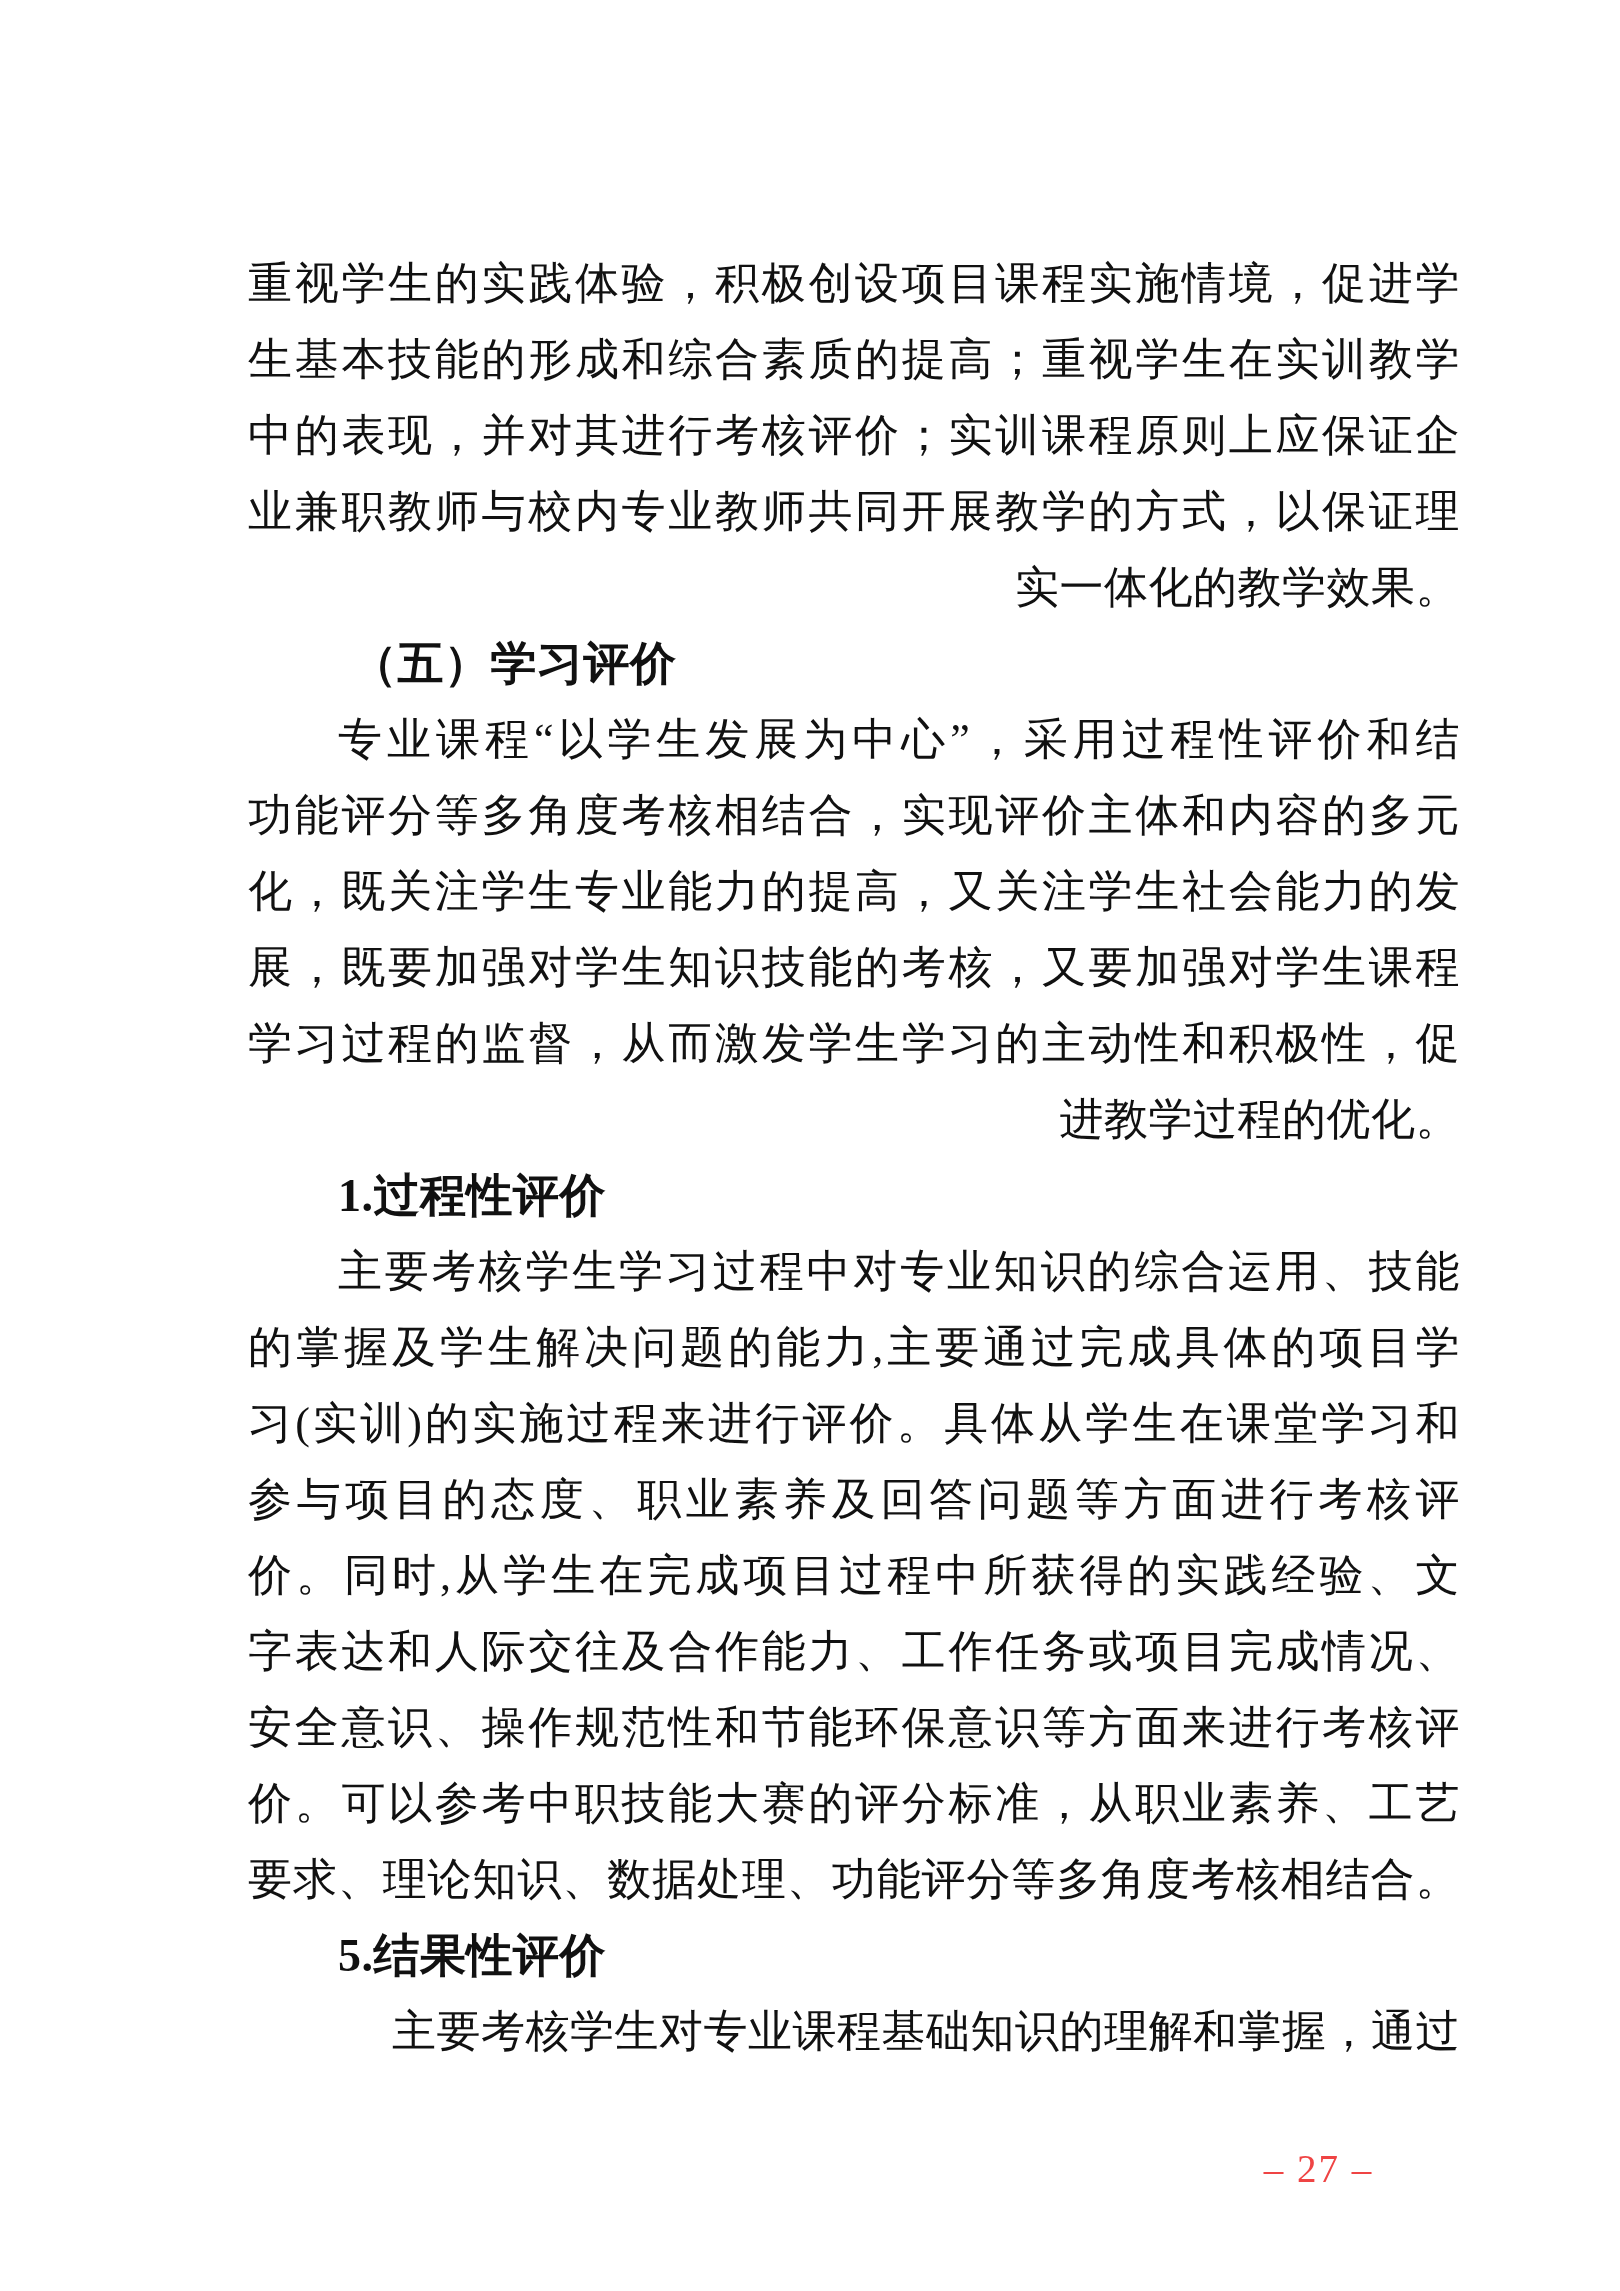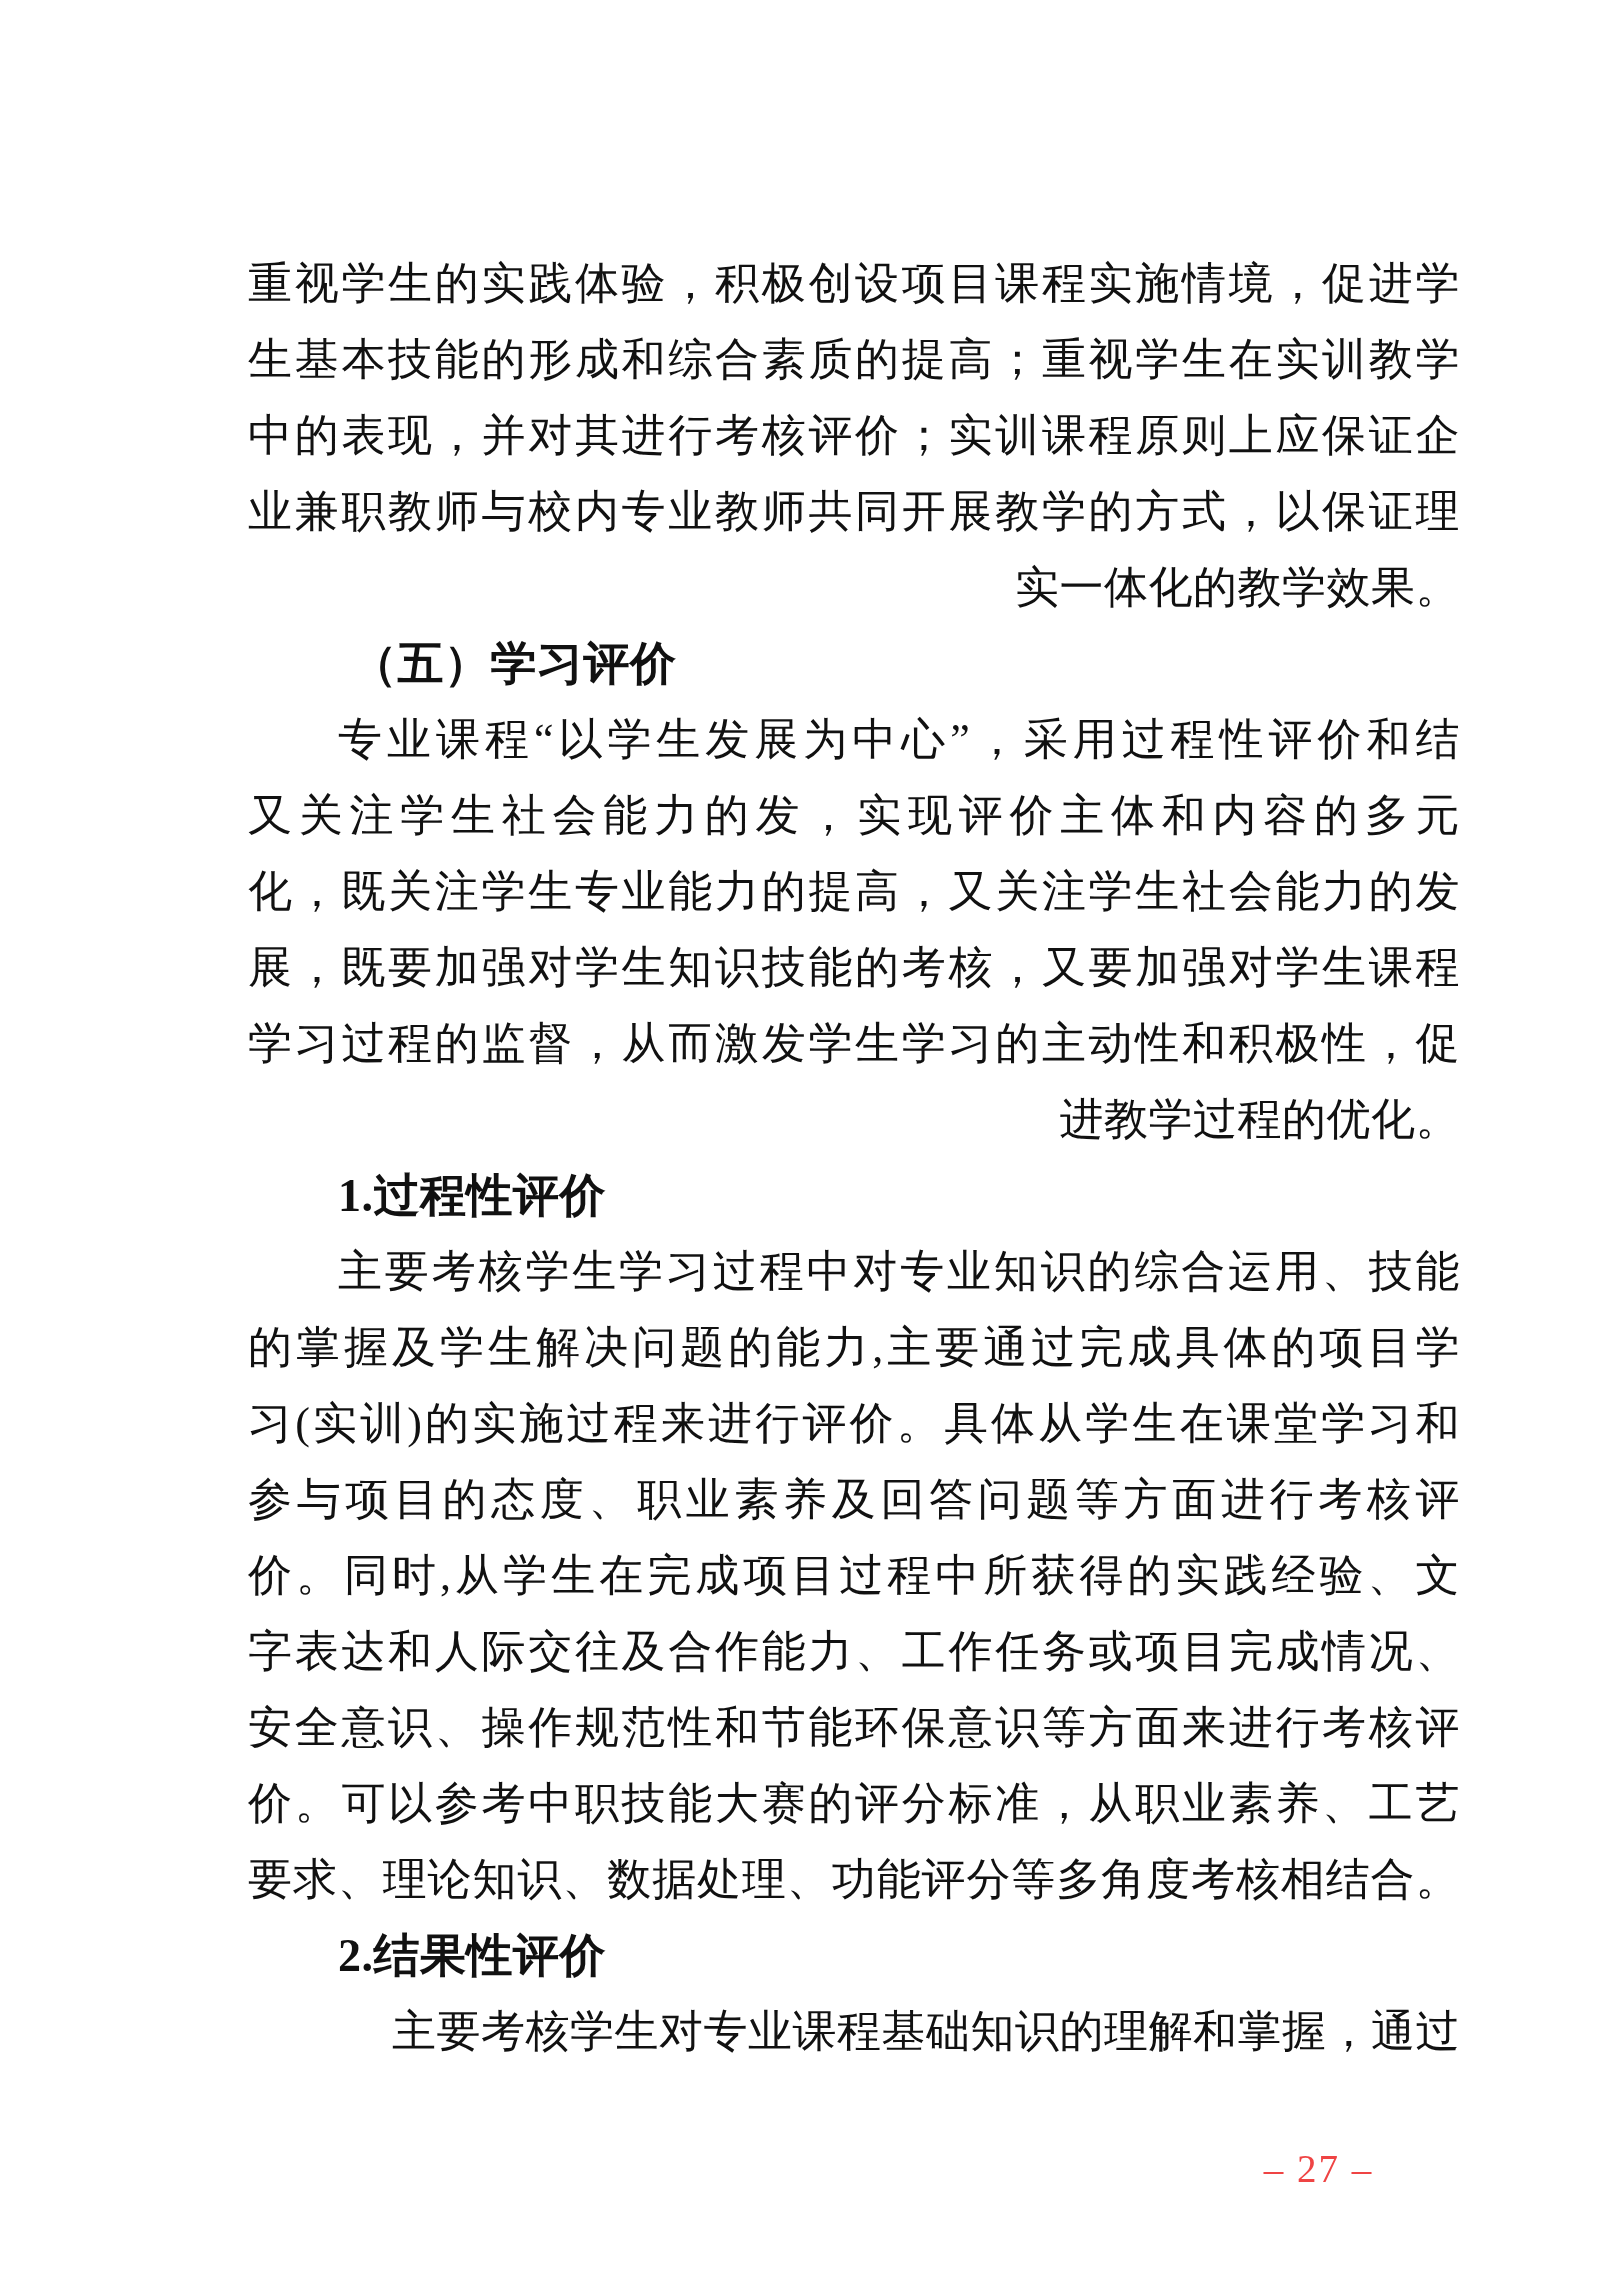--- a/index.html
+++ b/index.html
@@ -71,33 +71,33 @@
 
 <div class="page">
   <div class="text-block">
       <div class="line body">重视学生的实践体验，积极创设项目课程实施情境，促进学</div>
       <div class="line body">生基本技能的形成和综合素质的提高；重视学生在实训教学</div>
       <div class="line body">中的表现，并对其进行考核评价；实训课程原则上应保证企</div>
       <div class="line body">业兼职教师与校内专业教师共同开展教学的方式，以保证理</div>
       <div class="line body-end">实一体化的教学效果。</div>
       <div class="line heading-section">（五）学习评价</div>
       <div class="line para-first">专业课程“以学生发展为中心”，采用过程性评价和结</div>
-      <div class="line body">又关注学生社会能力的发，实现评价主体和内容的多元</div>
+      <div class="line body">功能评分等多角度考核相结合，实现评价主体和内容的多元</div>
       <div class="line body">化，既关注学生专业能力的提高，又关注学生社会能力的发</div>
       <div class="line body">展，既要加强对学生知识技能的考核，又要加强对学生课程</div>
       <div class="line body">学习过程的监督，从而激发学生学习的主动性和积极性，促</div>
       <div class="line body-end">进教学过程的优化。</div>
       <div class="line heading-sub">1.过程性评价</div>
       <div class="line para-first">主要考核学生学习过程中对专业知识的综合运用、技能</div>
       <div class="line body">的掌握及学生解决问题的能力,主要通过完成具体的项目学</div>
       <div class="line body">习(实训)的实施过程来进行评价。具体从学生在课堂学习和</div>
       <div class="line body">参与项目的态度、职业素养及回答问题等方面进行考核评</div>
       <div class="line body">价。同时,从学生在完成项目过程中所获得的实践经验、文</div>
       <div class="line body">字表达和人际交往及合作能力、工作任务或项目完成情况、</div>
       <div class="line body">安全意识、操作规范性和节能环保意识等方面来进行考核评</div>
       <div class="line body">价。可以参考中职技能大赛的评分标准，从职业素养、工艺</div>
       <div class="line body">要求、理论知识、数据处理、功能评分等多角度考核相结合。</div>
-      <div class="line heading-sub">2.结果性评价</div>
+      <div class="line heading-sub">5.结果性评价</div>
       <div class="line para-first-end">主要考核学生对专业课程基础知识的理解和掌握，通过</div>
     </div>
   <div class="page-number">– 27 –</div>
 </div>
 
 
 </body></html>

